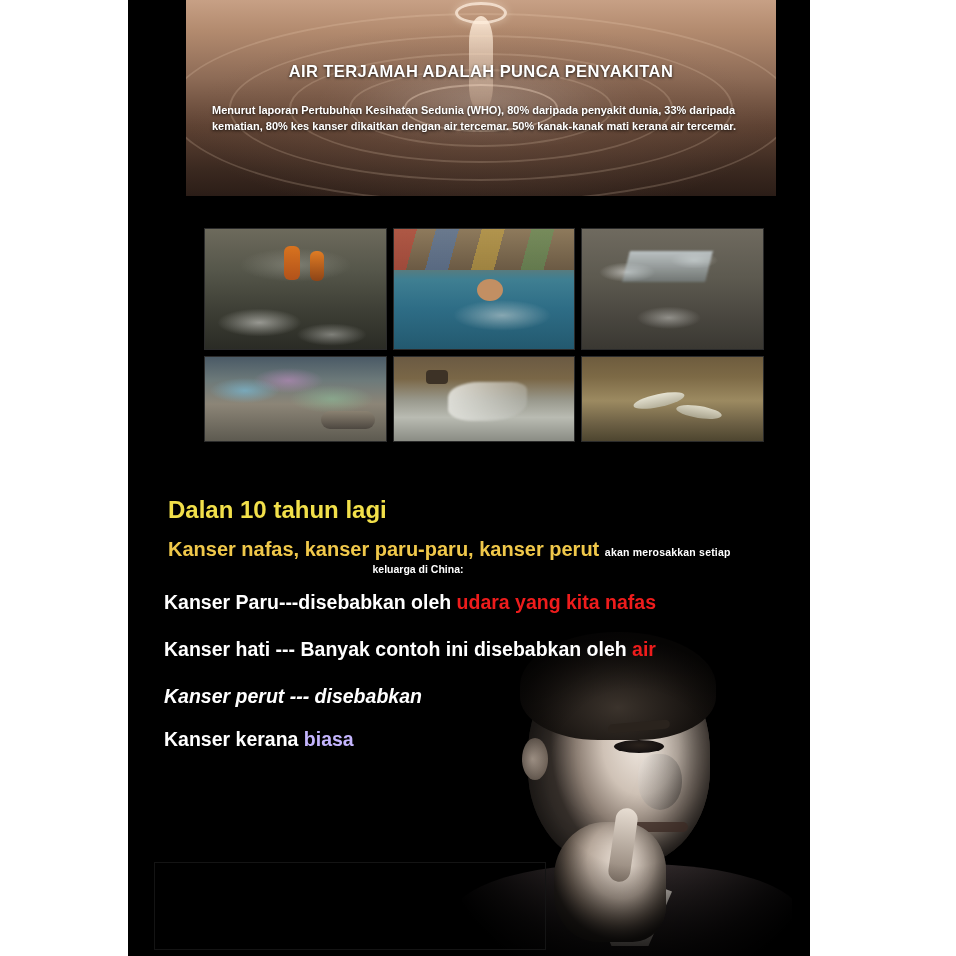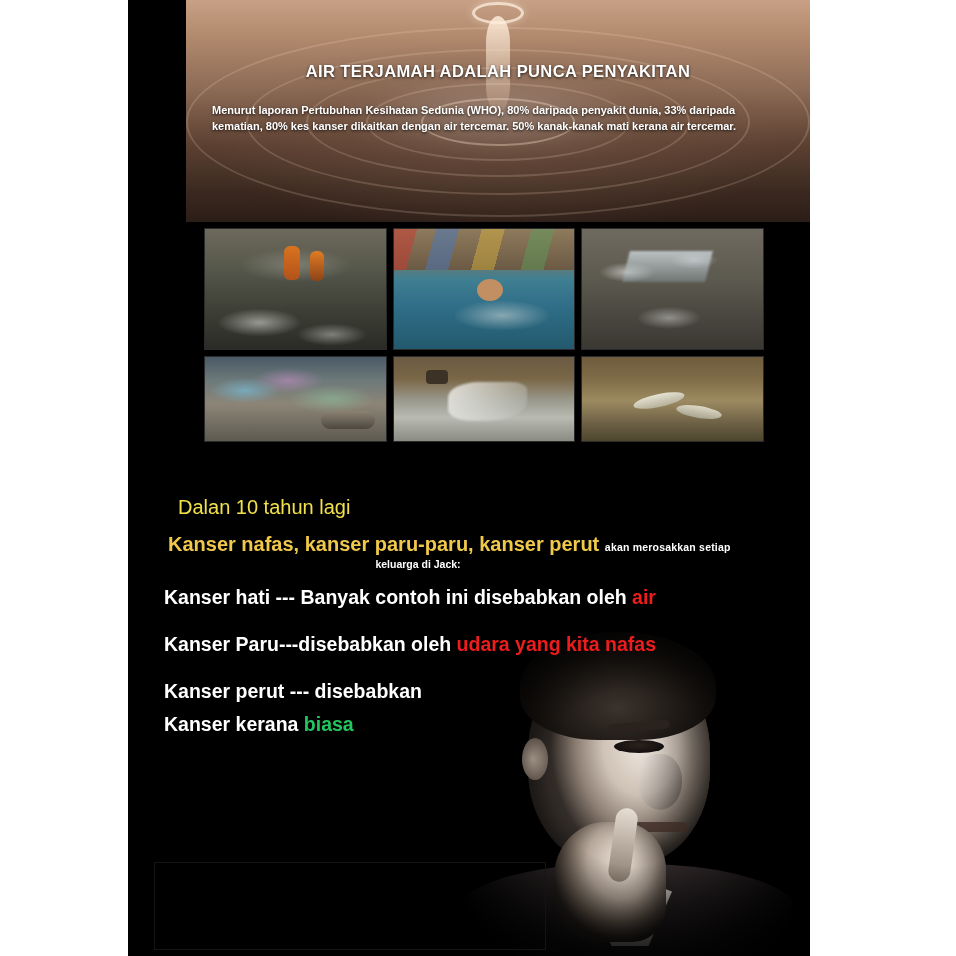--- a/index.html
+++ b/index.html
@@ -29,24 +29,23 @@
     height: 460px;
     background: #000000;
     overflow: hidden;
   }
 
   .hero {
     position: absolute;
     left: 58px;
     top: 0px;
     width: 590px;
-    height: 222px;
+    height: 196px;
     overflow: hidden;
     background: #8a6f60;
-    padding-left: 34px;
   }
   
   .hero-bg {
     position: absolute;
     inset: 0;
     background:
       radial-gradient(ellipse 300px 90px at 50% 52%, rgba(255,255,255,0.12) 0%, rgba(255,255,255,0.0) 55%),
       radial-gradient(ellipse 220px 64px at 50% 50%, rgba(255,255,255,0.10) 0%, rgba(255,255,255,0.0) 60%),
       radial-gradient(ellipse 420px 140px at 50% 62%, rgba(120,88,70,0.55) 0%, rgba(60,40,32,0.0) 70%),
       linear-gradient(to bottom, #c7a085 0%, #b28a6e 16%, #8d6b56 40%, #5e4233 64%, #3b2920 86%, #2b1d17 100%);
@@ -400,23 +399,23 @@
   .quote {
     position: absolute;
     left: 18px;
     top: 36px;
     right: 10px;
   }
   .line { margin: 0 0 4px 0; }
 
   .l-yellow {
     color: #f2e04a;
-    font-size: 20px;
-    font-weight: normal;
-    margin-left: 32px;
+    font-size: 24px;
+    font-weight: bold;
+    margin-left: 22px;
     margin-bottom: 14px;
   }
   .l-gold {
     color: #f0c84a;
     font-size: 20px;
     font-weight: bold;
     margin-left: 22px;
     margin-bottom: 2px;
   }
   .l-gold .small {
@@ -433,23 +432,23 @@
     margin: 0 0 16px 0;
     padding-right: 110px;
   }
   .l-white {
     color: #ffffff;
     font-size: 19.5px;
     font-weight: bold;
     margin-left: 18px;
     margin-bottom: 24px;
   }
-  .l-white.tight { margin-bottom: 10px; }
+  .l-white.tight { margin-bottom: 20px; font-style: italic; }
   .red { color: #ee1c1c; }
-  .gold { color: #22c55e; text-align: center; }
+  .gold { color: #c4b5fd; text-align: center; }
   .author {
     color: #ffffff;
     font-size: 19px;
     font-weight: bold;
     margin-left: 142px;
     margin-top: 26px;
   }
 
   
   .faint-frame {
@@ -514,30 +513,30 @@
     <div class="faint-frame"></div>
 
     <div class="quote">
 
       <p class="line l-yellow">Dalan 10 tahun lagi</p>
 
       <p class="line l-gold">
         <span>Kanser nafas, kanser paru-paru, kanser perut</span>
         <span class="small">akan  merosakkan setiap</span>
       </p>
-      <p class="sub-small">keluarga di Jack:</p>
+      <p class="sub-small">keluarga di China:</p>
+
+      <p class="line l-white">
+        <span>Kanser Paru---disebabkan oleh </span><span class="red">udara yang kita nafas</span>
+      </p>
 
       <p class="line l-white">
         <span>Kanser hati --- Banyak contoh ini disebabkan oleh </span><span class="red">air</span>
       </p>
 
-      <p class="line l-white">
-        <span>Kanser Paru---disebabkan oleh </span><span class="red">udara yang kita nafas</span>
-      </p>
-
       <p class="line l-white tight">
         <span>Kanser perut --- disebabkan</span>
       </p>
 
       <p class="line l-white">
         <span>Kanser kerana </span><span class="gold">biasa</span>
       </p>
 
     </div>
   </div>

